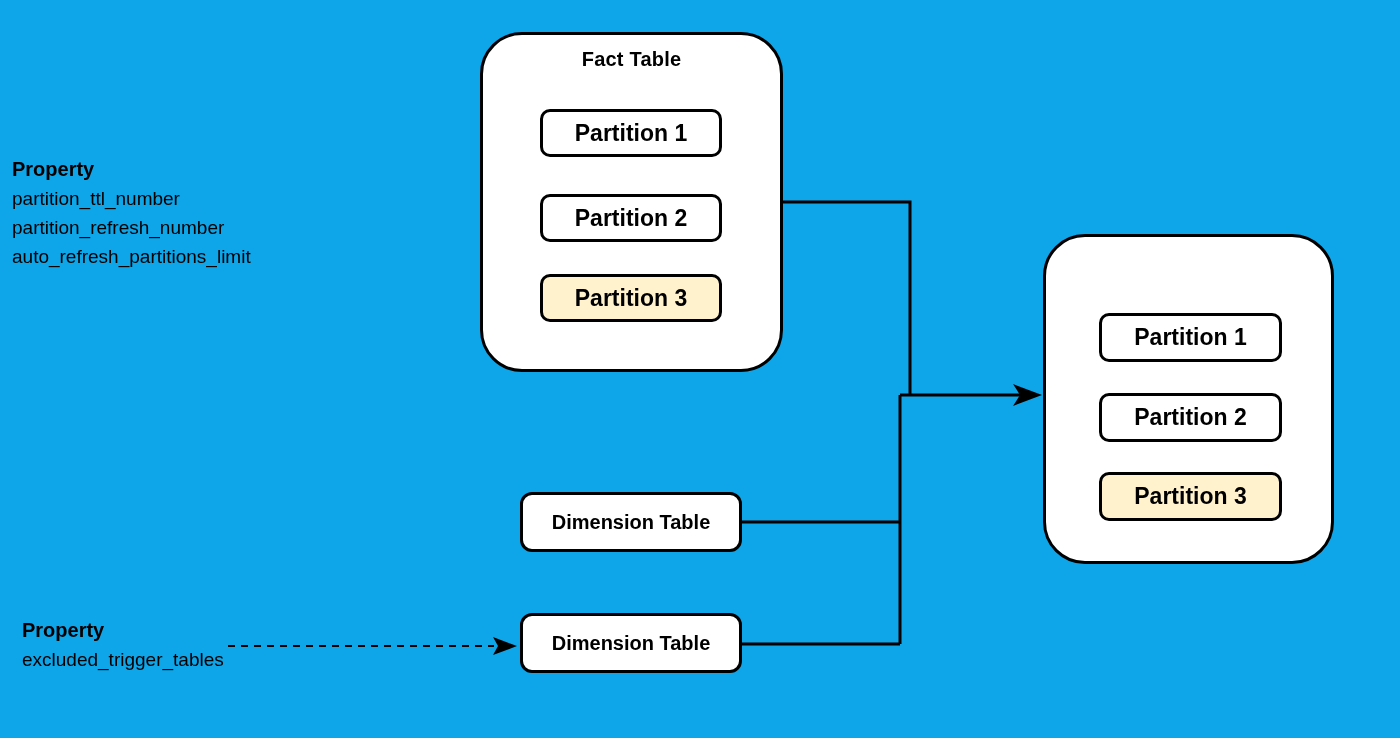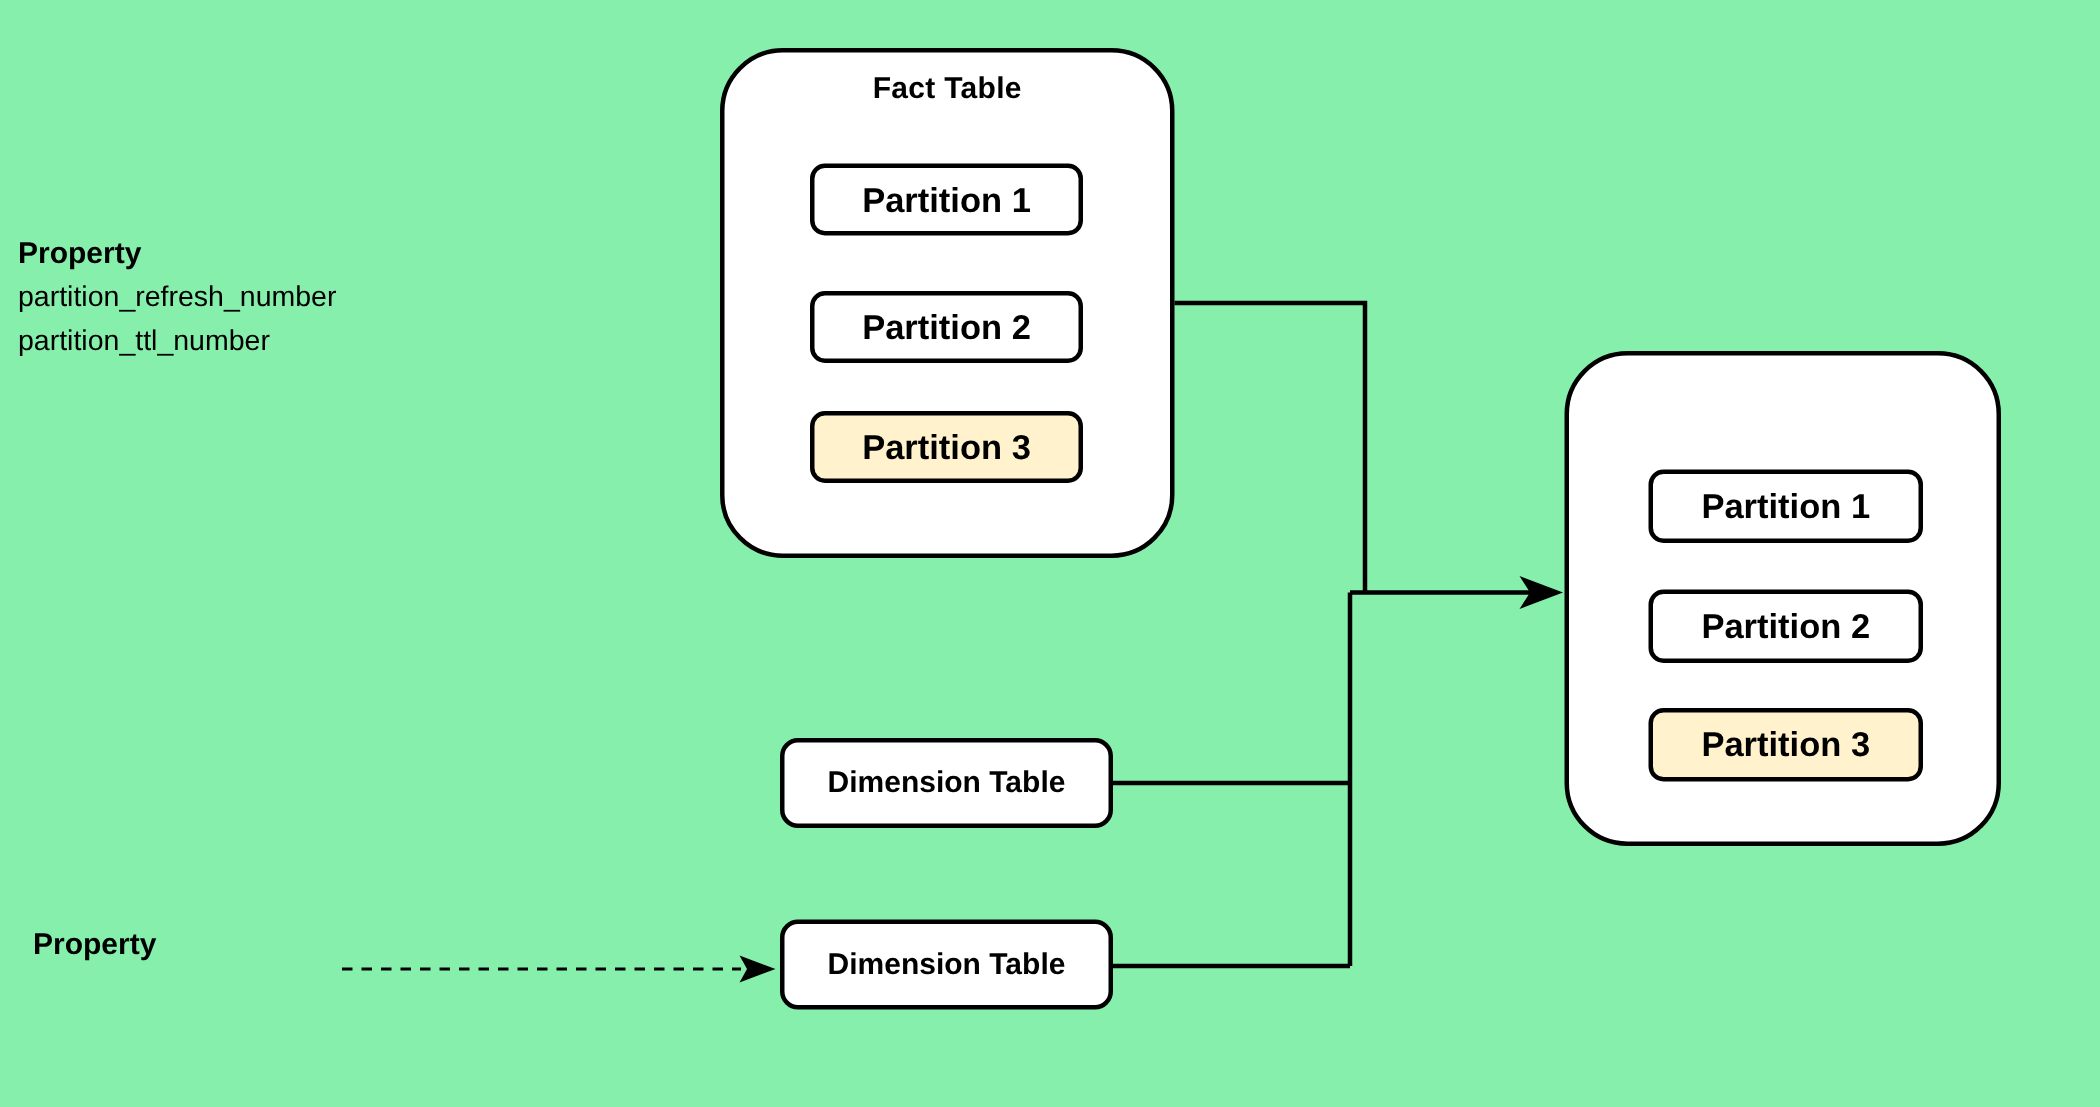--- a/index.html
+++ b/index.html
@@ -3,21 +3,21 @@
 <meta charset="utf-8">
 <style>
   * { margin: 0; padding: 0; box-sizing: border-box; }
   html, body { background: #ffffff; }
   body { font-family: "Liberation Sans", sans-serif; color: #000000; }
 
   .canvas {
     position: relative;
     width: 1400px;
     height: 738px;
-    background: #86efac;
+    background: #0ea5e9;
     overflow: hidden;
   }
 
   .connector-layer {
     position: absolute;
     left: 0; top: 0;
     width: 1400px; height: 738px;
     z-index: 1;
   }
 
@@ -127,21 +127,23 @@
   <div class="container-box mv-container"></div>
   <div class="partition mv-p1">Partition 1</div>
   <div class="partition mv-p2">Partition 2</div>
   <div class="partition highlight mv-p3" style="background: rgb(255, 242, 204);">Partition 3</div>
 
   <div class="dim-table dim-1">Dimension Table</div>
   <div class="dim-table dim-2">Dimension Table</div>
 
   <div class="note note-top">
     <div class="note-title">Property</div>
+    <div>partition_ttl_number</div>
     <div>partition_refresh_number</div>
-    <div>partition_ttl_number</div>
+    <div>auto_refresh_partitions_limit</div>
   </div>
 
   <div class="note note-bottom">
     <div class="note-title">Property</div>
+    <div>excluded_trigger_tables</div>
   </div>
 
 </div>
 
 </body></html>

